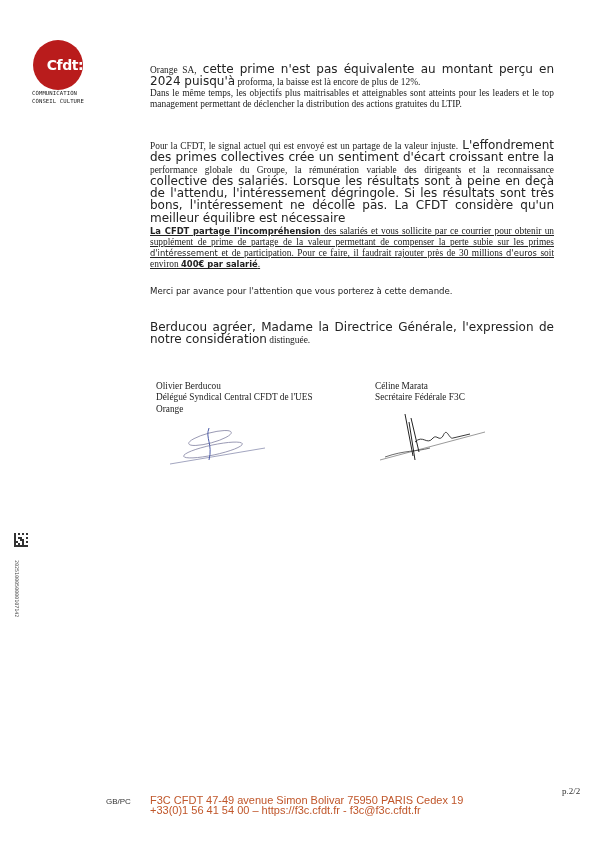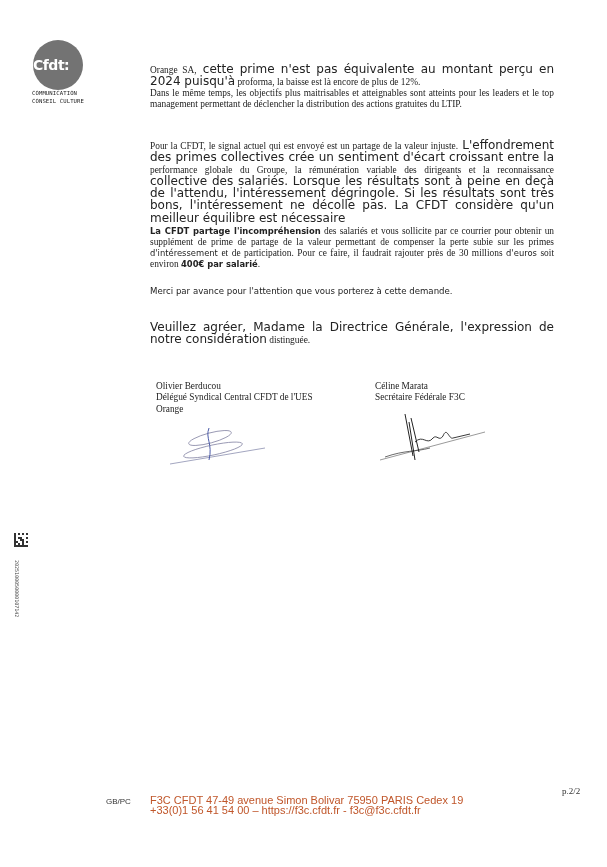--- a/index.html
+++ b/index.html
@@ -1,23 +1,23 @@
 <!DOCTYPE html>
 <html><head>
 <meta charset="utf-8">
 <style>
   html, body { margin: 0; padding: 0; background: #ffffff; }
   body { width: 607px; height: 867px; position: relative; overflow: hidden; font-family: "Liberation Serif", serif; color: #222; }
-  .logo { position: absolute; left: 33px; top: 40px; width: 50px; height: 50px; border-radius: 50%; background: #737373; display: flex; align-items: center; justify-content: flex-start; }
+  .logo { position: absolute; left: 33px; top: 40px; width: 50px; height: 50px; border-radius: 50%; background: #b91c1c; display: flex; align-items: center; justify-content: flex-end; }
   .logo-text { color: #fff; font-family: "DejaVu Sans", sans-serif; font-weight: bold; font-size: 14px; letter-spacing: -0.5px; }
   .logo-sub { position: absolute; left: 32px; top: 90px; font-family: "DejaVu Sans Mono", monospace; font-size: 5.6px; line-height: 7.5px; color: #222; letter-spacing: 0.1px; }
   .body-text { position: absolute; left: 150px; width: 404px; font-size: 9.4px; line-height: 11.1px; text-align: justify; }
   .p1 { top: 64px; }
   .p2 { top: 140px; }
-  .p3 { top: 226px; }
+  .p3 { top: 226px; text-decoration: underline; }
   .p4 { top: 286px; }
   .p5 { top: 322px; }
   .sans { font-family: "DejaVu Sans", sans-serif; font-size: 12px; }
   .b { font-weight: bold; font-family: "DejaVu Sans", sans-serif; font-size: 8.4px; }
   .sig { position: absolute; font-size: 9.3px; line-height: 11.3px; }
   .sig-left { left: 156px; top: 381px; }
   .sig-right { left: 375px; top: 381px; }
   .signature { position: absolute; }
   .dm-cell { position: absolute; left: 14px; top: 533px; width: 14px; height: 14px; }
   .vcode { position: absolute; left: 8px; top: 560px; width: 12px; height: 64px; writing-mode: vertical-rl; font-family: "DejaVu Sans Mono", monospace; font-size: 5px; color: #444; }
@@ -48,21 +48,21 @@
 
 <div class="body-text p3">
   <span class="b">La CFDT partage l'incompréhension</span><span> des salariés et vous sollicite par ce courrier pour obtenir un supplément de prime de partage de la valeur permettant de compenser la perte subie sur les primes </span><span class="b" style="font-weight:normal">d'intéressement</span><span> et de participation. Pour ce faire, il faudrait rajouter près de 30 millions </span><span class="b" style="font-weight:normal">d'euros</span><span> soit environ </span><span class="b">400€ par salarié</span><span>.</span>
 </div>
 
 <div class="body-text p4">
   <span class="sans" style="font-size:8.6px">Merci par avance pour l'attention que vous porterez à cette demande.</span>
 </div>
 
 <div class="body-text p5">
-  <span class="sans">Veuillez agréer, Madame la Directrice Générale, l'expression de notre considération</span><span> distinguée.</span>
+  <span class="sans">Berducou agréer, Madame la Directrice Générale, l'expression de notre considération</span><span> distinguée.</span>
 </div>
 
 <div class="sig sig-left">
   <div>Olivier Berducou</div>
   <div>Délégué Syndical Central CFDT de l'UES</div>
   <div>Orange</div>
 </div>
 <div class="sig sig-right">
   <div>Céline Marata</div>
   <div>Secrétaire Fédérale F3C</div>

